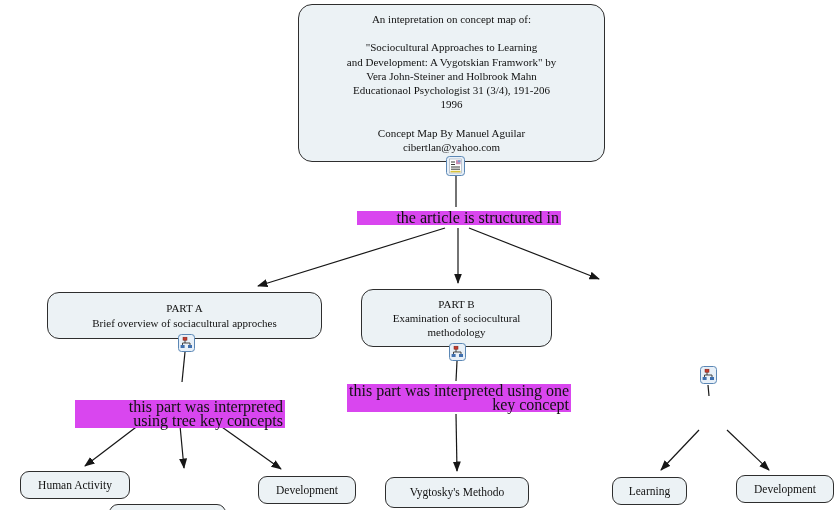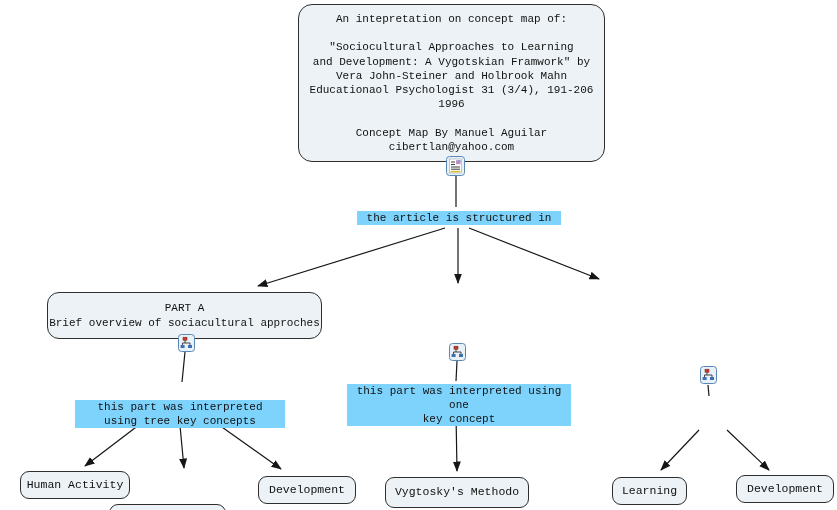--- a/index.html
+++ b/index.html
@@ -1,33 +1,33 @@
 <!DOCTYPE html>
 <html><head>
 <meta charset="utf-8">
 <style>
   html,body{margin:0;padding:0;background:#fff;}
   .canvas{
     position:relative;width:837px;height:510px;background:#fff;overflow:hidden;
-    font-family:Liberation Mono, monospace;color:#111;
+    font-family:Liberation Serif, serif;color:#111;
   }
   .edges{position:absolute;left:0;top:0;width:837px;height:510px;pointer-events:none;}
   .node{
     position:absolute;box-sizing:border-box;
     background:#ecf2f5;border:1px solid #2e2e2e;
     display:flex;align-items:center;justify-content:center;
     text-align:center;font-size:11px;line-height:14.2px;
     white-space:pre-line;z-index:2;
   }
   .node.big{border-radius:14px;}
   .node.part{border-radius:12px;}
   .node.leaf{border-radius:9px;font-size:11.5px;}
   .phrase{
-    position:absolute;text-align:center;font-size:11px;line-height:14px;
-    white-space:pre-line;z-index:2;background:#7dd3fc;padding:0 2px;
+    position:absolute;text-align:right;font-size:16px;line-height:14px;
+    white-space:pre-line;z-index:2;background:#d946ef;padding:0 2px;
   }
   .micon{position:absolute;z-index:3;line-height:0;cursor:pointer;}
 </style>
 </head>
 <body>
 
 <div class="canvas">
 
   <svg class="edges" viewBox="0 0 837 510">
     <defs>
@@ -64,20 +64,23 @@
 Vera John-Steiner and Holbrook Mahn
 Educationaol Psychologist 31 (3/4), 191-206
 1996
 
 Concept Map By Manuel Aguilar
 cibertlan@yahoo.com</div>
 
   <div class="node part" style="left:47px;top:292px;width:275px;height:47px;">PART A
 Brief overview of sociacultural approches</div>
 
+  <div class="node part" style="left:361px;top:289px;width:191px;height:58px;">PART B
+Examination of sociocultural
+methodology</div>
 
 
   <div class="node leaf" style="left:20px;top:471px;width:110px;height:28px;">Human Activity</div>
 
   <div class="node leaf" style="left:109px;top:476px;width:117px;height:29px;margin-top:28px;">Genetic Analysis</div>
 
   <div class="node leaf" style="left:258px;top:476px;width:98px;height:28px;">Development</div>
 
   <div class="node leaf" style="left:385px;top:477px;width:144px;height:31px;">Vygtosky's Methodo</div>
 

